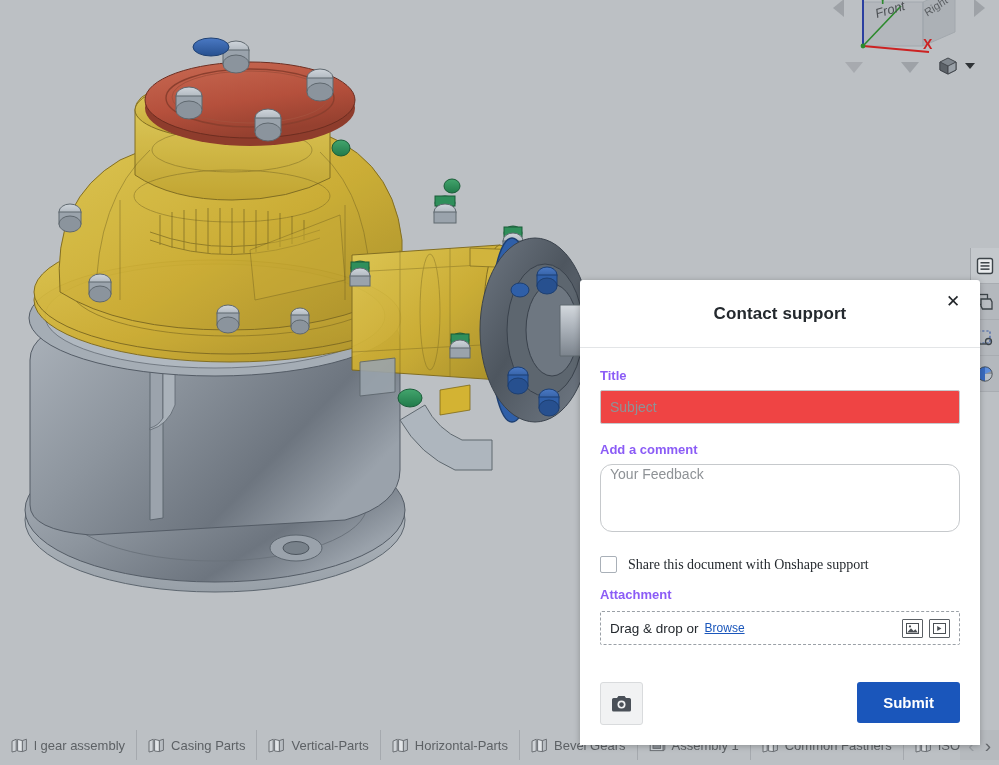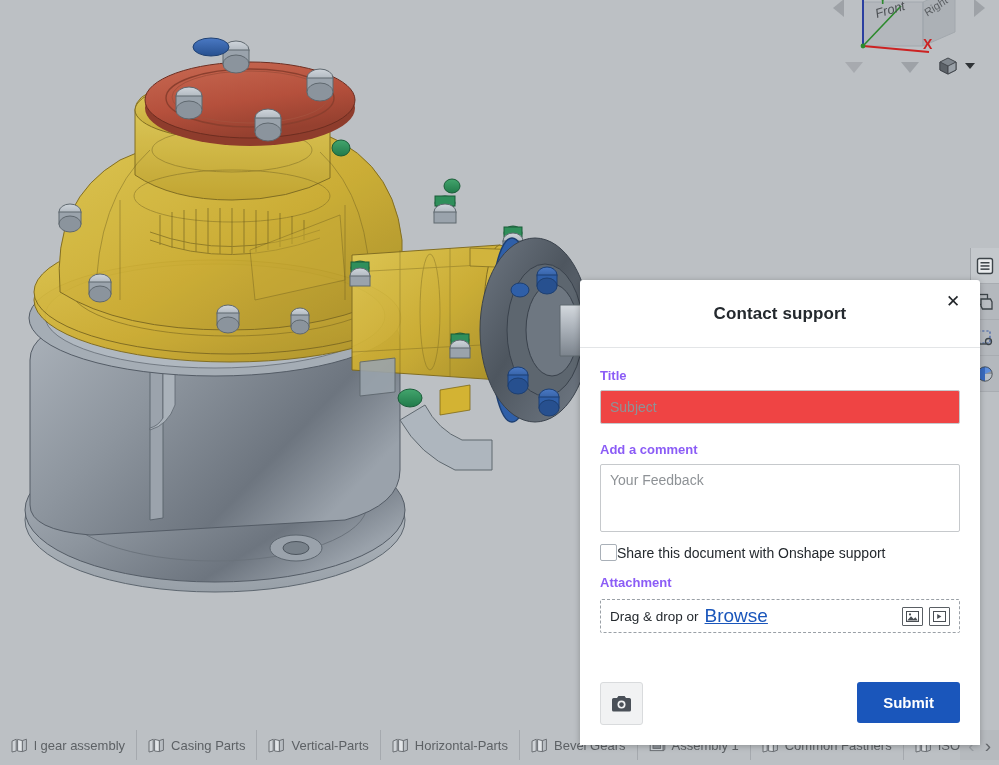--- a/index.html
+++ b/index.html
@@ -63,36 +63,36 @@
   #modal-close{position:absolute;right:16px;top:10px;width:22px;height:22px;
      display:flex;align-items:center;justify-content:center;
      font-size:17px;color:#22262a;line-height:1;}
   #modal-body{padding:20px 20px 0 20px;flex:1;}
 
   .field-label{font-size:13px;font-weight:bold;color:#8b5cf6;margin-bottom:7px;}
   .txt-input{width:100%;box-sizing:border-box;height:34px;padding:0 9px;
      border:1px solid #c6c9cc;border-radius:2px;font-size:14px;color:#24292e;
      font-family:"Liberation Sans",sans-serif;background:#ef4444;outline:none;}
   .txt-input::placeholder{color:#8e9296;}
-  .txt-area{width:100%;box-sizing:border-box;height:68px;padding:7px 9px;resize:none;
-     border:1px solid #c6c9cc;border-radius:2px;font-size:14px;color:#24292e;
+  .txt-area{width:100%;box-sizing:border-box;height:68px;padding:1px 9px;resize:none;
+     border:1px solid #c6c9cc;border-radius:12px;font-size:14px;color:#24292e;
      font-family:"Liberation Sans",sans-serif;background:#fff;outline:none;}
   .txt-area::placeholder{color:#8e9296;}
   .gap-lg{height:18px;}
   .gap-md{height:14px;}
 
-  #share-row{display:flex;align-items:center;margin-top:8px;}
+  #share-row{display:flex;align-items:center;gap:11px;margin-top:20px;font-family:Liberation Serif, serif;}
   #share-checkbox{width:17px;height:17px;box-sizing:border-box;
      border:1px solid #a9b0b8;border-radius:2px;background:#fff;flex:0 0 auto;}
   #share-label{font-size:14px;color:#24292e;}
 
   #attach-zone{margin-top:9px;height:32px;border:1px dashed #9aa0a6;border-radius:2px;
      display:flex;align-items:center;padding:0 9px;gap:6px;}
   #attach-text{font-size:13.5px;color:#24292e;}
-  #attach-browse{font-size:19px;color:#1a56bb;text-decoration:underline;}
+  #attach-browse{font-size:12px;color:#1a56bb;text-decoration:underline;}
   #attach-icons{margin-left:auto;display:flex;gap:6px;align-items:center;}
   .attach-ico-box{width:19px;height:17px;border:1px solid #5a5f64;border-radius:1px;
      display:flex;align-items:center;justify-content:center;background:#fff;}
 
   #modal-footer{display:flex;padding:14px 20px 20px 20px;gap:12px;}
   #camera-button{width:41px;height:41px;background:#f1f2f3;border:1px solid #d9dbdd;
      border-radius:3px;display:flex;align-items:center;justify-content:center;}
   #submit-button{margin-left:auto;background:#1a56bb;color:#fff;border:none;border-radius:3px;
      font-size:15px;font-weight:bold;padding:0 26px;height:41px;
      font-family:"Liberation Sans",sans-serif;}

